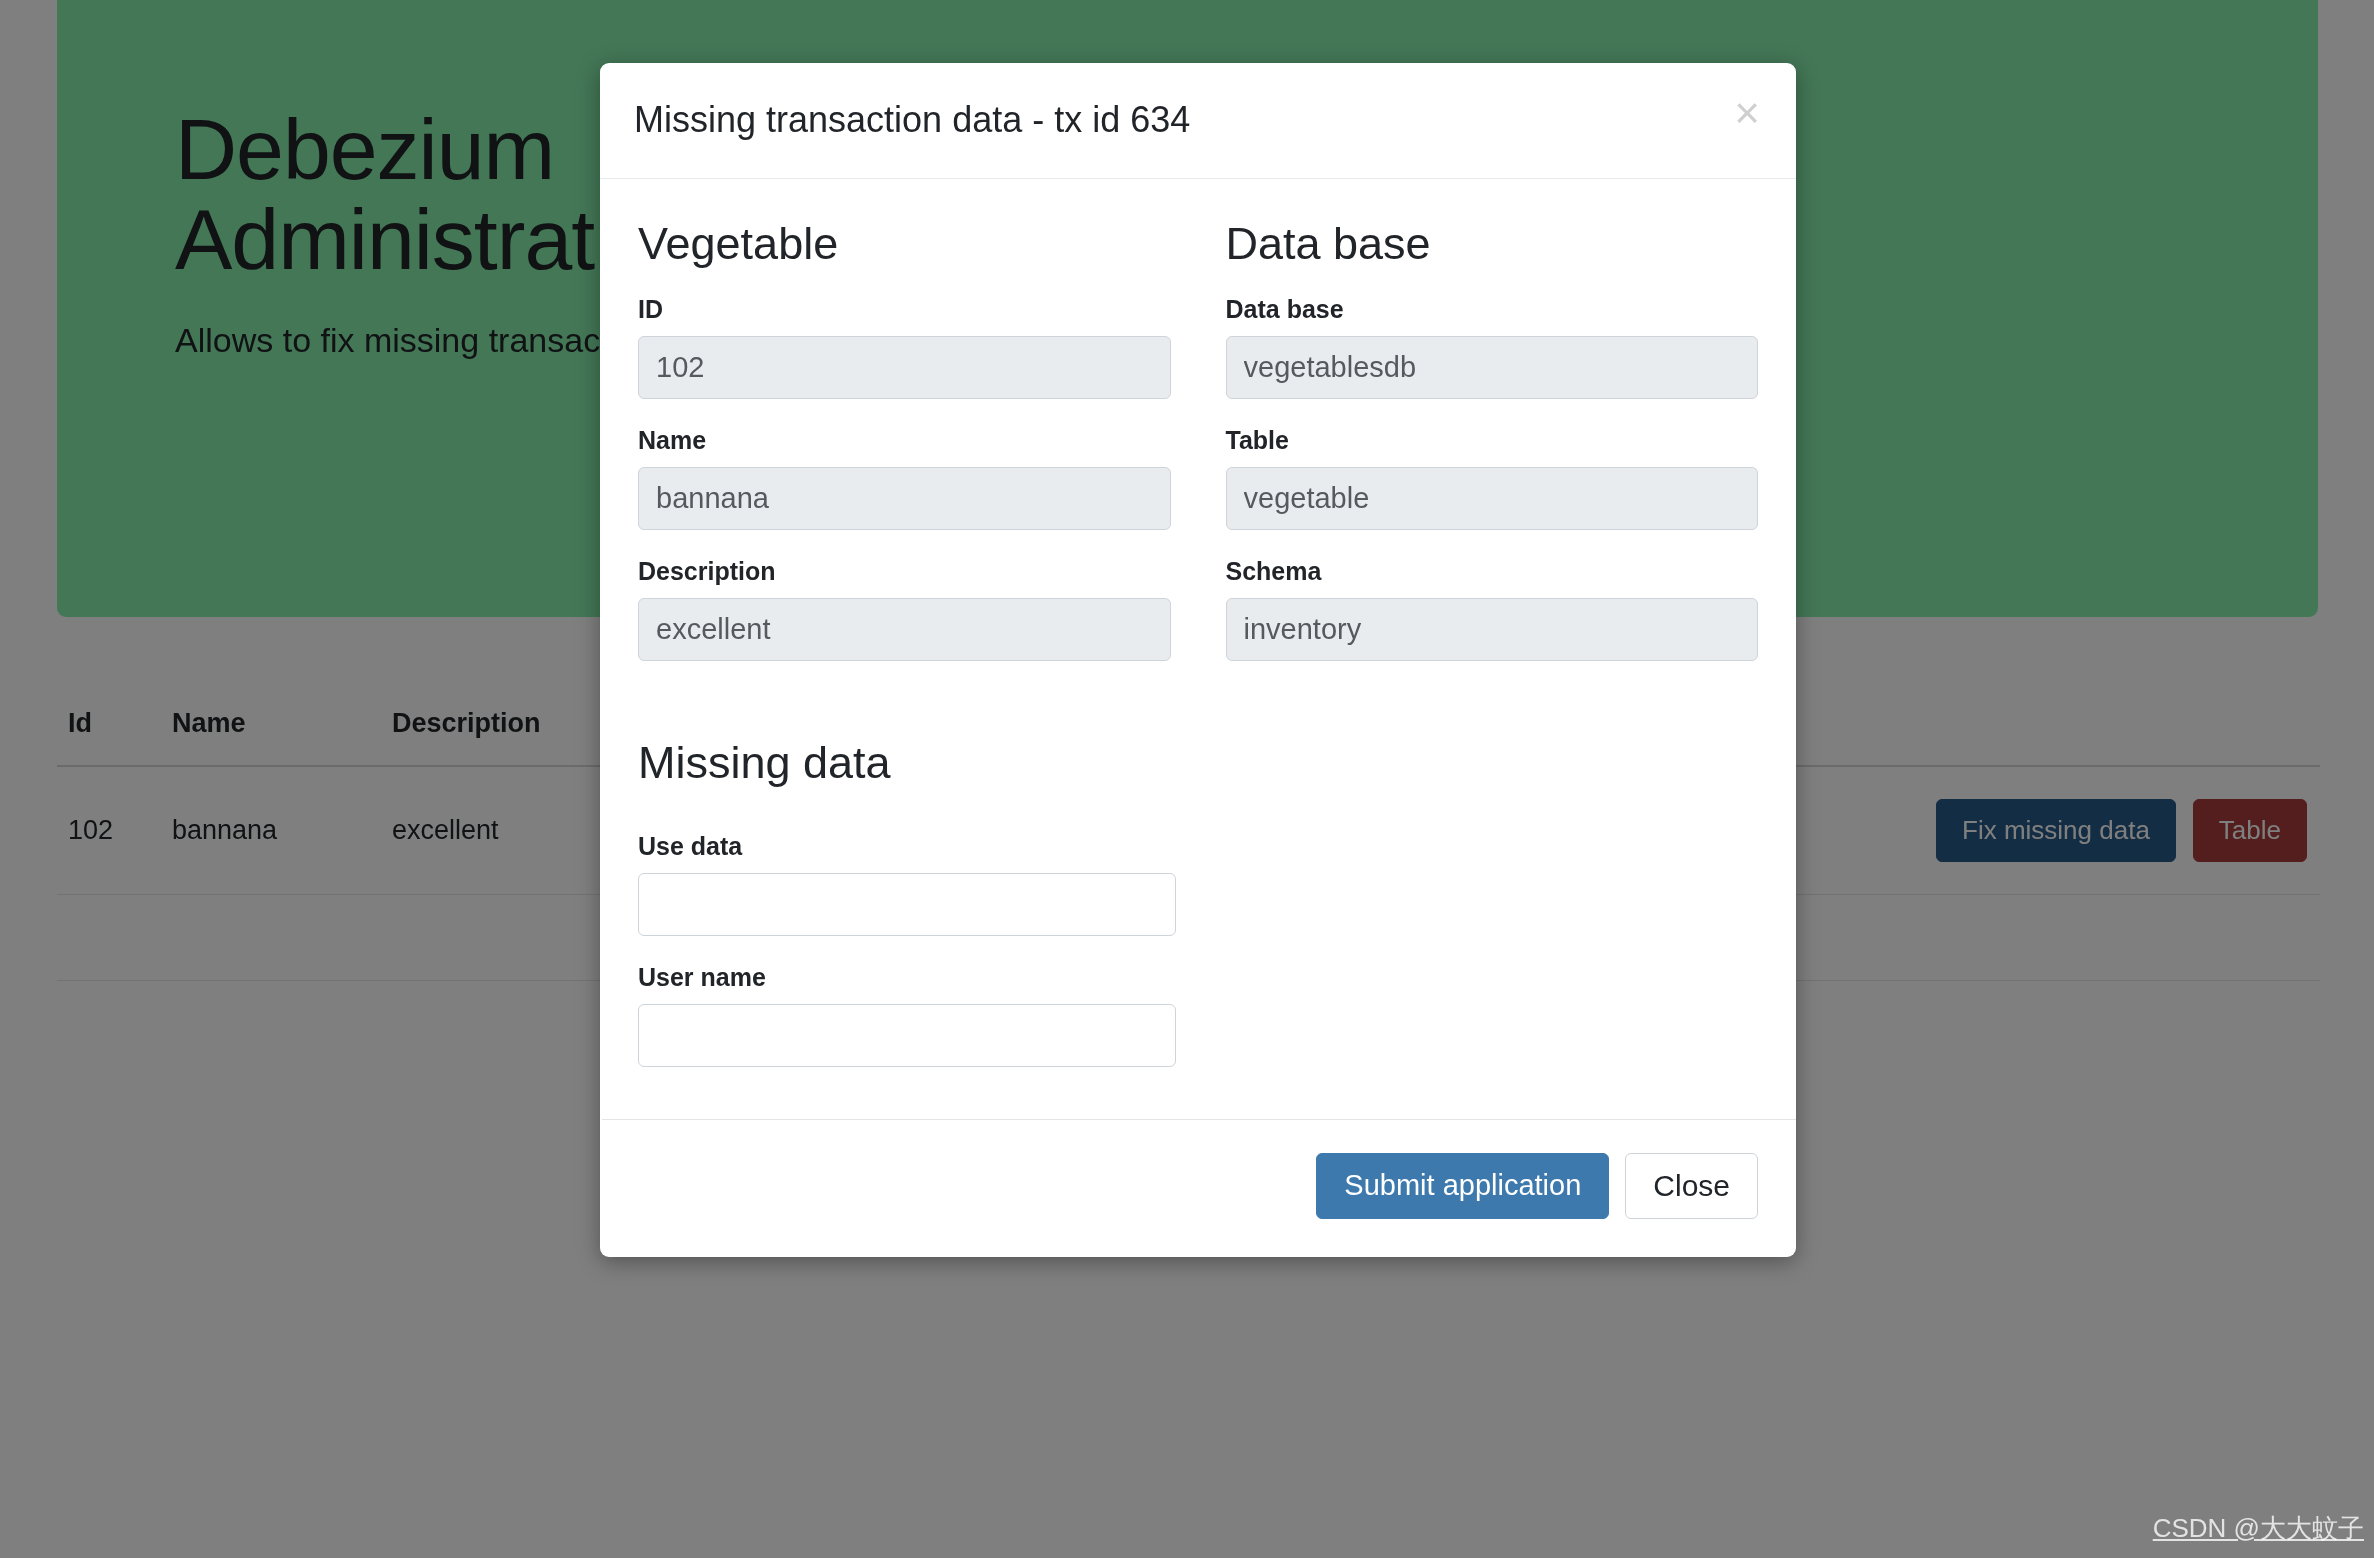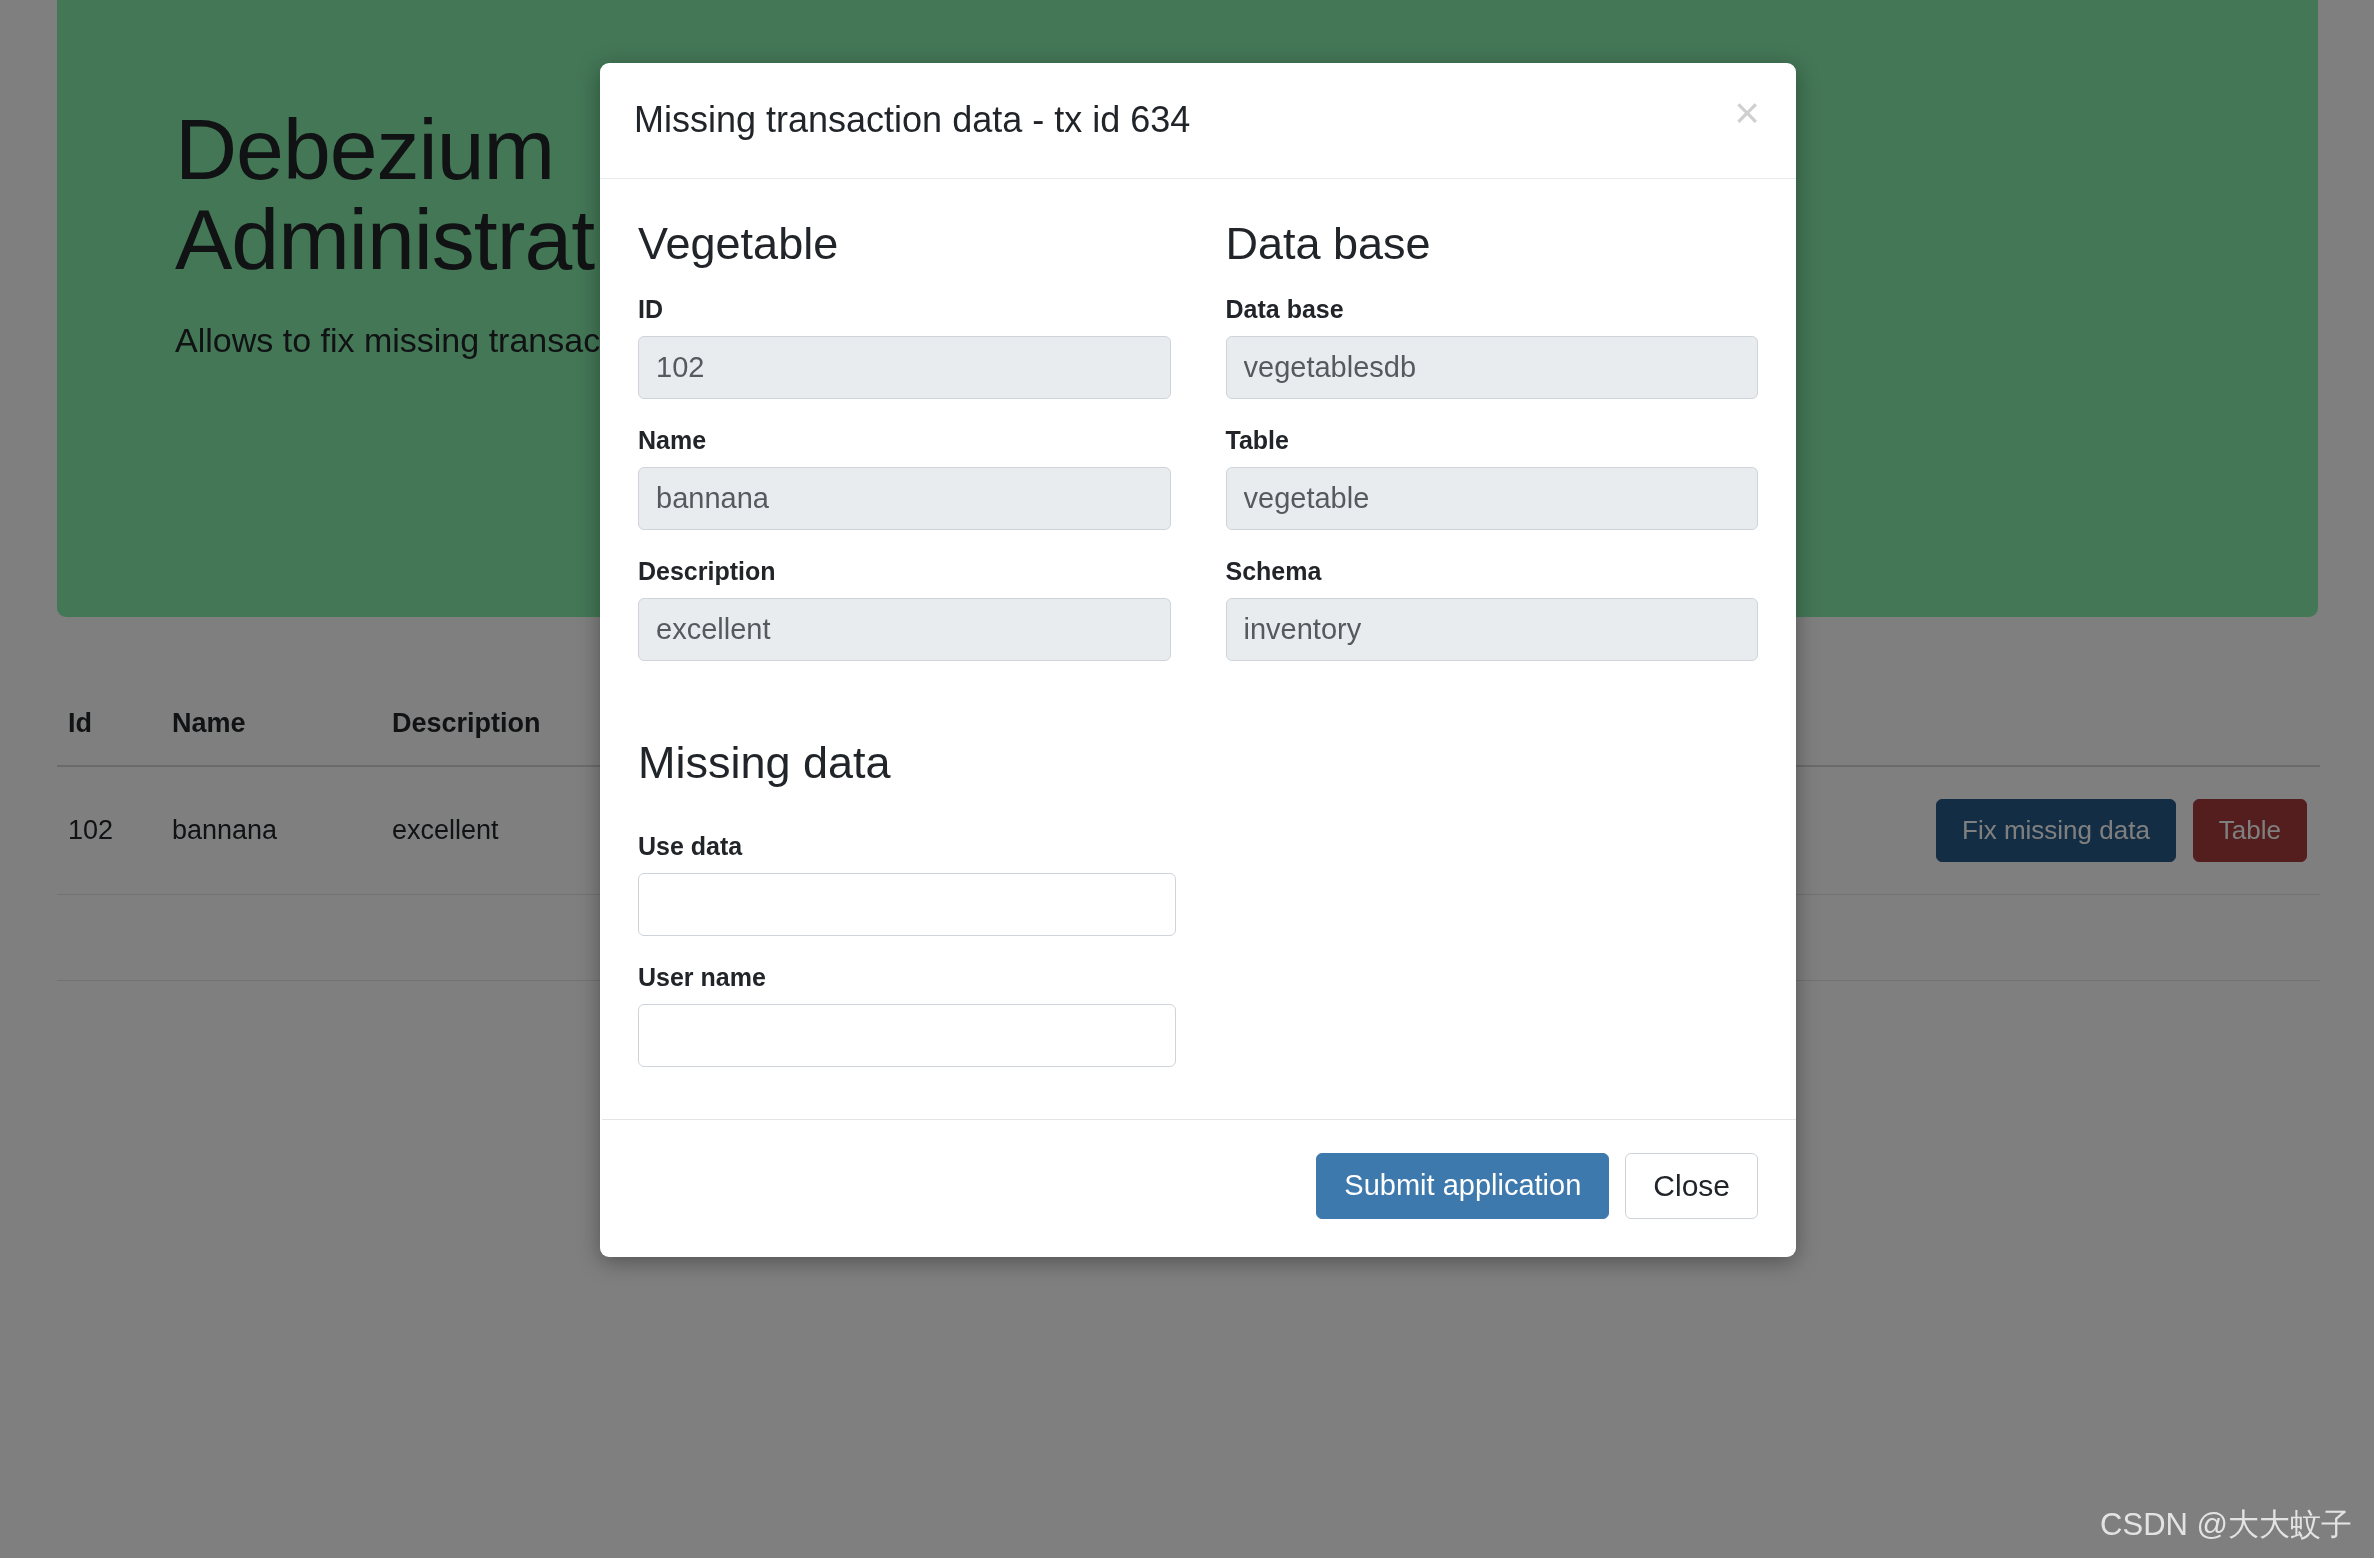--- a/index.html
+++ b/index.html
@@ -193,25 +193,26 @@
     font-size: 30px;
     padding: 15px 27px;
     border-radius: 6px;
     cursor: pointer;
     font-family: "Liberation Sans", sans-serif;
   }
 
   
   .watermark {
     position: absolute;
-    right: 22px; bottom: 12px;
-    font-size: 31px;
+    right: 10px; bottom: 12px;
+    font-size: 26px;
     color: rgba(255,255,255,0.78);
     font-family: "Liberation Sans", sans-serif;
     white-space: nowrap;
+    text-decoration: underline;
   }
 </style>
 </head>
 <body>
 
 <div id="page-backdrop">
   <div class="page-inner">
 
     <div class="jumbotron">
       <h1 class="jumbo-title">Debezium

